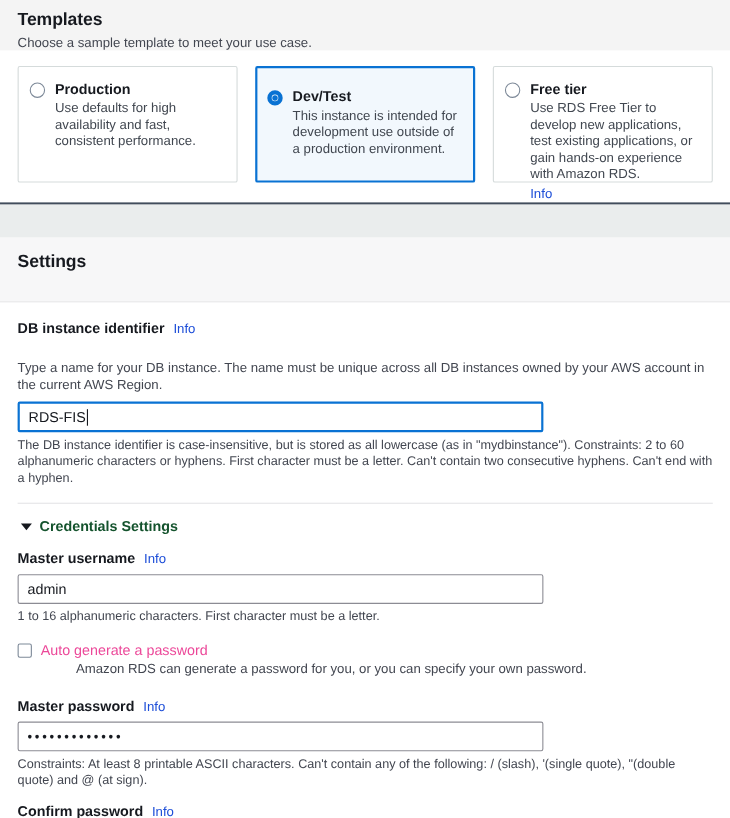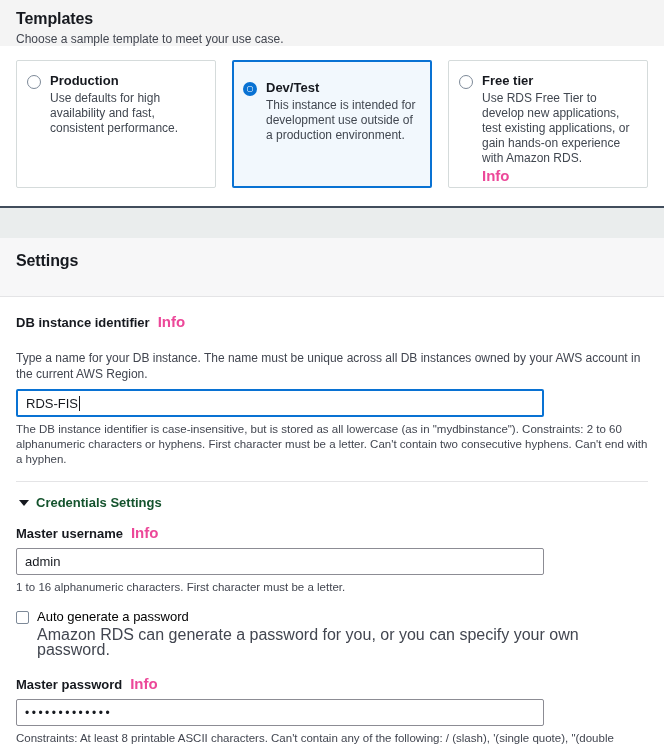--- a/index.html
+++ b/index.html
@@ -38,21 +38,21 @@
     display: flex;
     gap: 16px;
   }
   .tpl-card {
     flex: 1 1 0;
     min-width: 0;
     border: 1px solid #d5dbdb;
     border-radius: 2px;
     background: #ffffff;
     padding: 12px 12px 12px 10px;
-    height: 128px;
+    height: 106px;
     display: flex;
     align-items: flex-start;
     gap: 9px;
   }
   .tpl-card.selected {
     border: 2px solid #0972d3;
     background: #f2f8fd;
     padding: 18px 11px 11px 9px;
   }
 
@@ -87,23 +87,23 @@
     color: #16191f;
     line-height: 16px;
   }
   .tpl-desc {
     font-size: 12px;
     color: #414750;
     line-height: 15px;
     margin-top: 2px;
   }
   .info-link {
-    font-size: 15px;
-    font-weight: bold;
-    color: #ec4899;
+    font-size: 12px;
+    font-weight: normal;
+    color: #1d4ed8;
     text-decoration: none;
     display: inline-block;
   }
   .tpl-info { margin-top: 1px; }
 
   
   .hr-dark { height: 2px; background: #414d5c; }
   .gray-band { height: 30px; background: #eaeded; }
 
   
@@ -135,21 +135,21 @@
     margin-top: 20px;
   }
   .field-constraint {
     font-size: 11.5px;
     color: #424650;
     line-height: 15px;
     margin-top: 5px;
   }
 
   .text-input {
-    width: 528px;
+    width: 478px;
     height: 27px;
     border: 1px solid #8c8c94;
     border-radius: 2px;
     background: #ffffff;
     font-family: "Liberation Sans", sans-serif;
     font-size: 13px;
     color: #16191f;
     padding: 0 8px;
     margin-top: 7px;
     display: flex;
@@ -206,28 +206,29 @@
   .checkbox {
     width: 13px; height: 13px;
     border: 1px solid #7d8998;
     border-radius: 2px;
     background: #ffffff;
     flex: 0 0 auto;
     margin-top: 2px;
   }
   .checkbox-label {
     font-size: 13px;
-    color: #000000;
+    color: #ec4899;
     line-height: 16px;
   }
   .checkbox-sub {
-    font-size: 16px;
+    font-size: 12px;
     color: #424650;
     margin-top: 2px;
     line-height: 15px;
+    margin-left: 32px;
   }
 
   .spacer-18 { height: 18px; }
   .spacer-14 { height: 14px; }
   .spacer-12 { height: 12px; }
 </style>
 </head>
 <body>
 
 <div class="templates-section">

